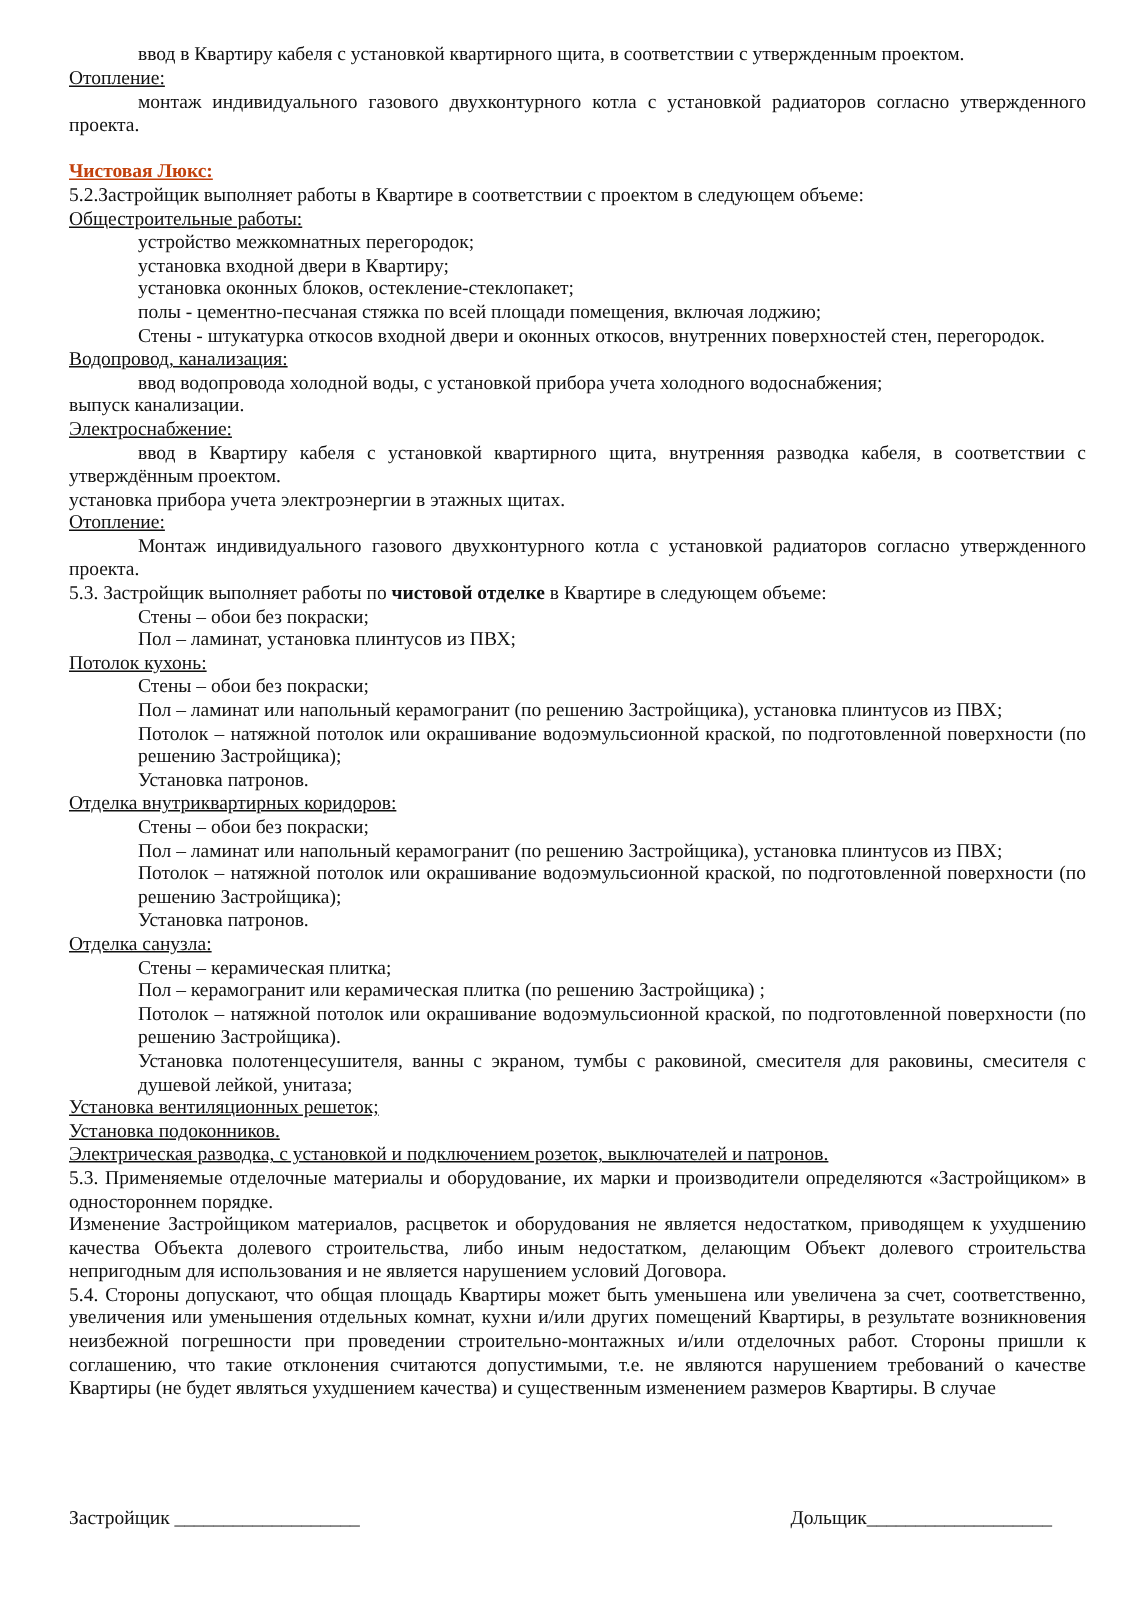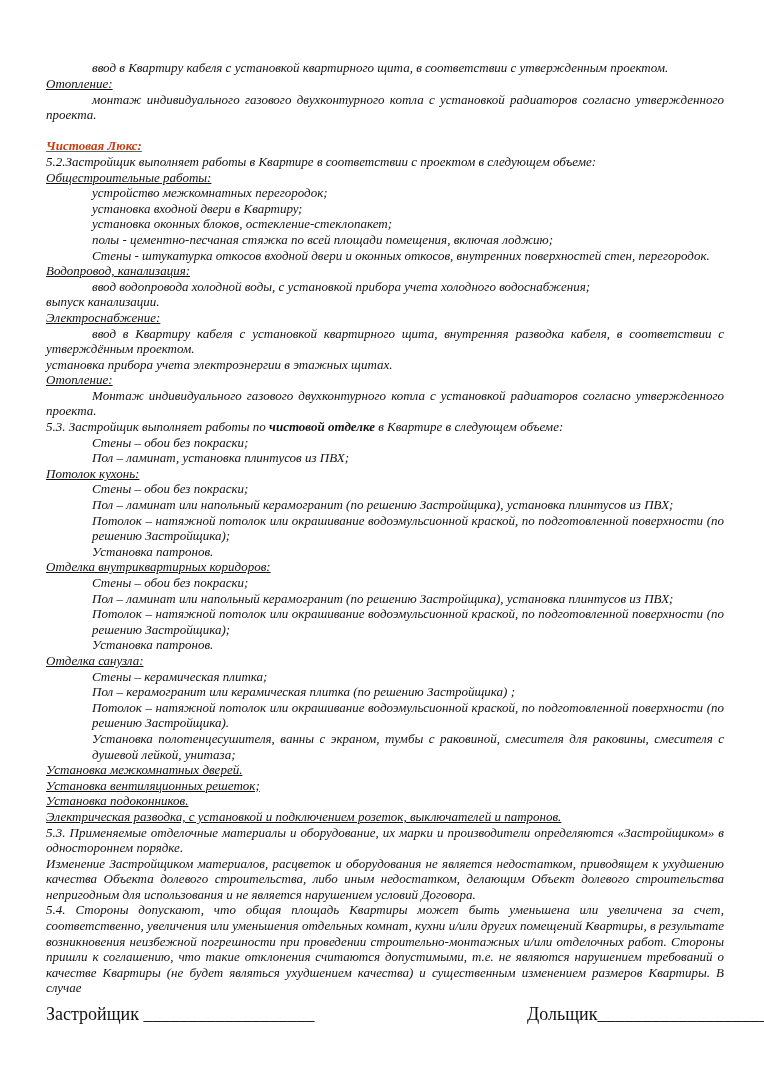--- a/index.html
+++ b/index.html
@@ -1,31 +1,31 @@
 <!DOCTYPE html>
 <html><head>
 <meta charset="utf-8">
 <style>
   html, body { margin: 0; padding: 0; background: #ffffff; }
   body {
     width: 764px; height: 1080px; position: relative; overflow: hidden;
     font-family: "Liberation Serif", "DejaVu Serif", serif;
     font-size: 13px; color: #111;
   }
-  .page { position: absolute; left: 46px; top: 60px; width: 678px; font-style: italic; }
+  .page { position: absolute; left: 46px; top: 28px; width: 678px; }
   .line { line-height: 15.6px; white-space: nowrap; }
   .just { text-align: justify; text-align-last: justify; white-space: normal; }
   .wrap { white-space: normal; text-align: justify; }
   .ind1 { padding-left: 46px; }
   .hang { padding-left: 46px; }
   .u { text-decoration: underline; text-align: right; }
   .red { color: #c2410c; font-weight: bold; text-decoration: underline; }
   .b { font-weight: bold; text-align: right; }
   .gap { height: 15.6px; }
-  .sig { position: absolute; top: 1004px; font-size: 18px; }
+  .sig { position: absolute; top: 1004px; font-size: 13px; }
   .sig-left { left: 46px; }
   .sig-right { left: 527px; }
 </style>
 </head>
 <body>
 
 <div class="page">
   <div class="line ind1" style="padding-left:46px">ввод в Квартиру кабеля с установкой квартирного щита, в соответствии с утвержденным проектом.</div>
   <div class="line u" style="display:inline-block">Отопление:</div>
   <div class="line just ind1">монтаж индивидуального газового двухконтурного котла с установкой радиаторов согласно утвержденного</div>
@@ -67,21 +67,20 @@
   <div class="line hang">Пол – ламинат или напольный керамогранит (по решению Застройщика),  установка плинтусов из ПВХ;</div>
   <div class="line wrap hang">Потолок – натяжной потолок или окрашивание водоэмульсионной краской, по подготовленной поверхности (по решению Застройщика);</div>
   <div class="line hang">Установка патронов.</div>
 
   <div class="line"><span class="u">Отделка санузла:</span></div>
   <div class="line hang">Стены – керамическая плитка;</div>
   <div class="line hang">Пол – керамогранит или керамическая  плитка (по решению Застройщика) ;</div>
   <div class="line wrap hang">Потолок – натяжной потолок или окрашивание водоэмульсионной краской, по подготовленной поверхности (по решению Застройщика).</div>
   <div class="line wrap hang">Установка полотенцесушителя, ванны с экраном, тумбы с раковиной, смесителя для раковины, смесителя с душевой лейкой, унитаза;</div>
 
-  <div class="line"><span class="u">Установка межкомнатных дверей.</span></div>
   <div class="line"><span class="u">Установка вентиляционных решеток;</span></div>
   <div class="line"><span class="u">Установка подоконников.</span></div>
   <div class="line"><span class="u">Электрическая разводка, с установкой и подключением розеток, выключателей и патронов.</span></div>
 
   <div class="line wrap">5.3. Применяемые отделочные материалы и оборудование, их марки и производители определяются «Застройщиком» в одностороннем порядке.</div>
   <div class="line wrap">Изменение Застройщиком материалов, расцветок и оборудования не является недостатком, приводящем к ухудшению качества Объекта долевого строительства, либо иным недостатком, делающим Объект долевого строительства непригодным для использования и не является нарушением условий Договора.</div>
   <div class="line wrap">5.4. Стороны допускают, что общая площадь Квартиры может быть уменьшена или увеличена за счет, соответственно, увеличения или уменьшения отдельных комнат, кухни и/или других помещений Квартиры, в результате возникновения неизбежной погрешности при проведении строительно-монтажных и/или отделочных работ. Стороны пришли к соглашению, что такие отклонения считаются допустимыми, т.е. не являются нарушением требований о качестве Квартиры (не будет являться ухудшением качества) и существенным изменением размеров Квартиры. В случае</div>
 </div>
 
 <div class="sig sig-left">Застройщик ___________________</div>

